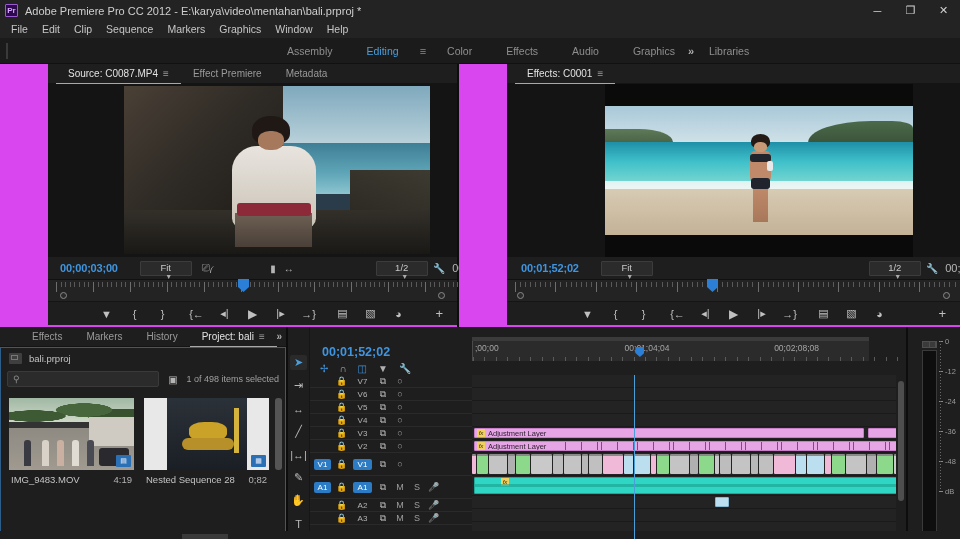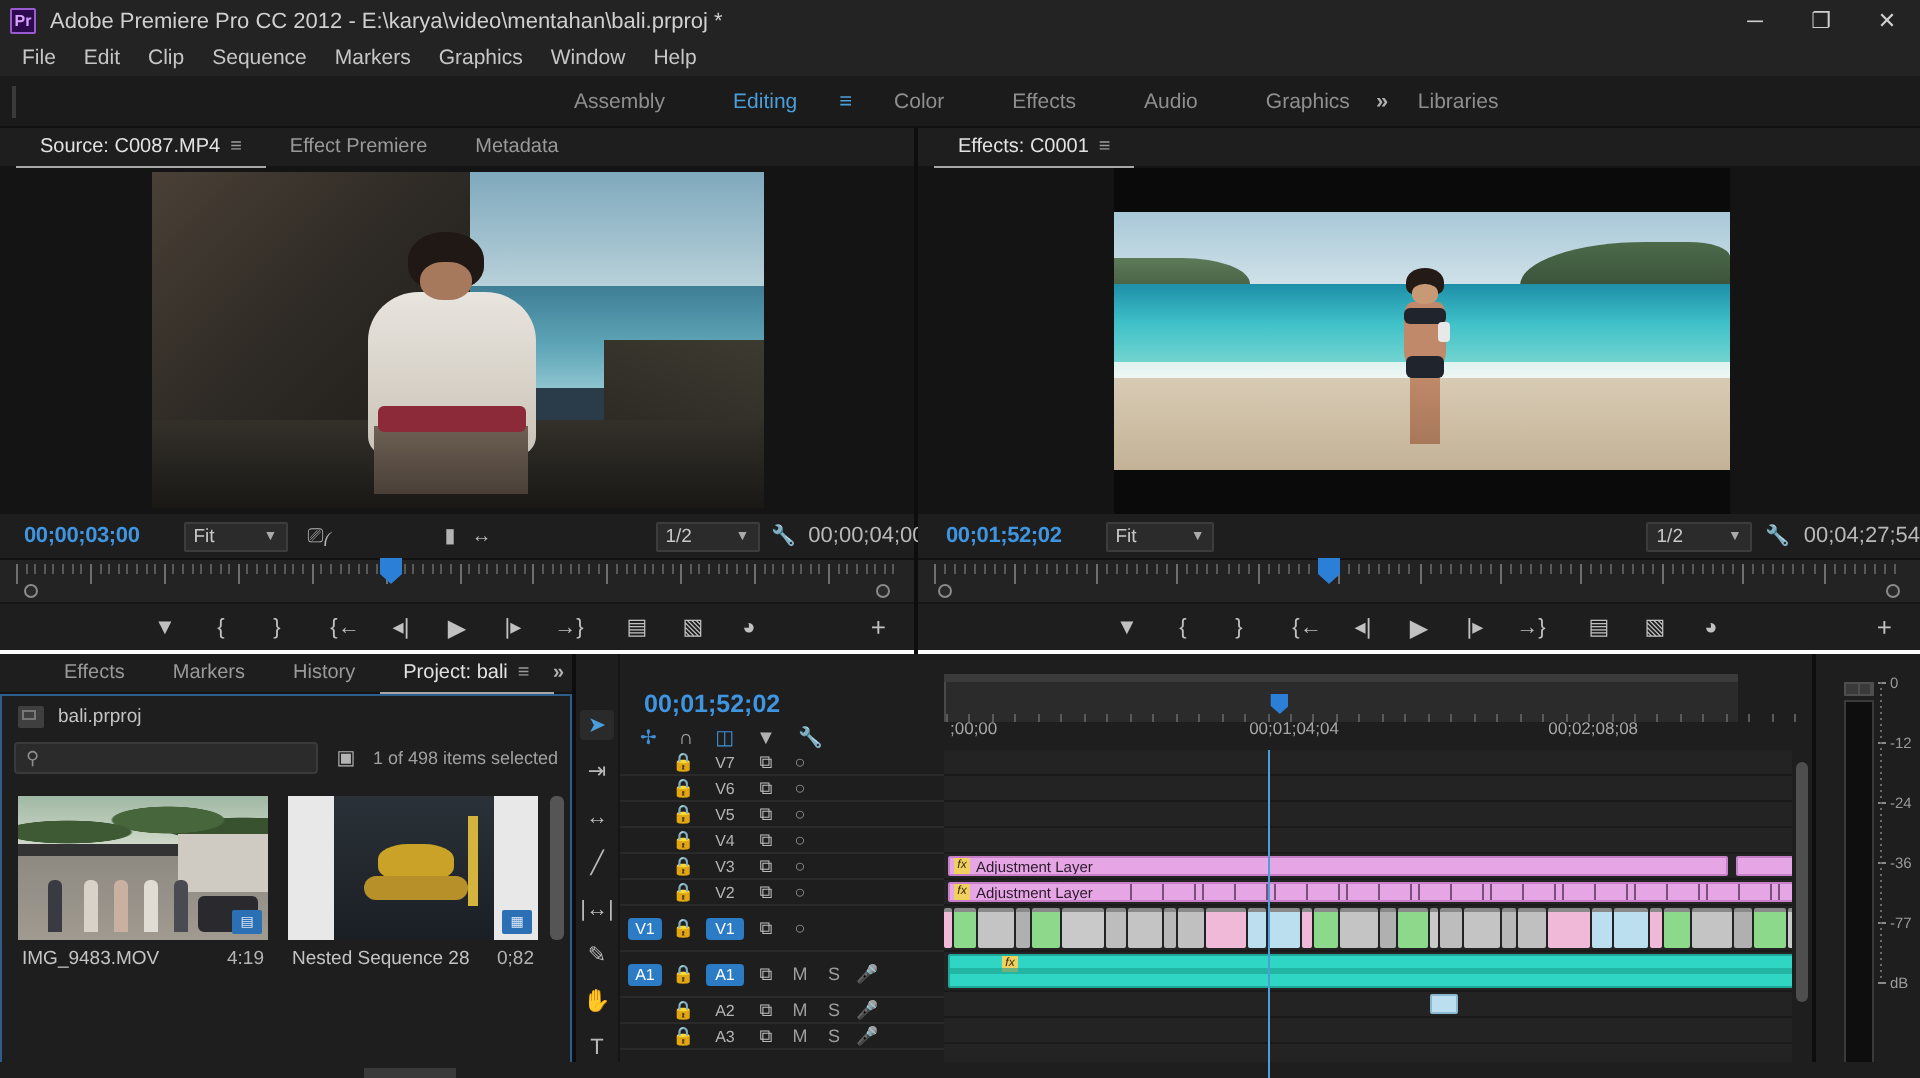--- a/index.html
+++ b/index.html
@@ -51,21 +51,21 @@
   .ptab {
     font-size: 10px; color: #9a9a9a; padding: 0 12px; height: 20px; line-height: 20px;
     position: relative; white-space: nowrap;
   }
   .ptab.active { color: #e2e2e2; border-bottom: 1px solid #a8a8a8; }
   .ptab .hmb { color: #9a9a9a; margin-left: 5px; font-size: 10px; }
   .ptab.closable::before { content: "\00d7"; margin-right: 6px; color: #8a8a8a; }
 
   
   .monitors { display: flex; height: 263px; }
-  .monitor { background: #ffffff; position: relative; }
+  .monitor { background: #d946ef; position: relative; padding-left: 48px; }
   .mon-source { width: 459px; border-right: 2px solid #0d0d0d; }
   .mon-program { width: 501px; }
   .mon-view { background: #141414; position: relative; overflow: hidden; }
   .mon-src-view { height: 173px; }
   .mon-prg-view { height: 173px; }
 
   .vid-frame { position: absolute; overflow: hidden; }
 
   
   .src-img { left: 76px; top: 2px; width: 306px; height: 168px; background: #2a3b4a; }
@@ -137,21 +137,21 @@
   .scrub-dot {
     position: absolute; bottom: 2px; width: 7px; height: 7px; border: 1px solid #8a8a8a;
     border-radius: 50%; background: #2a2a2a;
   }
   .mon-tcbar { height: 22px; background: #1e1e1e; display: flex; align-items: center; position: relative; }
   .tc { color: #3f95e0; font-size: 11px; font-weight: bold; letter-spacing: -0.2px; }
   .tc-right { color: #b8b8b8; font-size: 11px; }
   .sel {
     background: #2b2b2b; border: 1px solid #3c3c3c; height: 15px; font-size: 9.5px;
     color: #c8c8c8; display: flex; align-items: center; padding: 0 4px; border-radius: 1px;
-    min-width: 52px; justify-content: space-between;
+    min-width: 52px; justify-content: space-between; flex-direction: column;
   }
   .sel .cv { font-size: 7px; color: #aaa; margin-left: 6px; }
   .btn-sm {
     width: 15px; height: 15px; display:flex; align-items:center; justify-content:center;
     color:#b4b4b4; font-size:10px;
   }
   .mon-trans {
     height: 24px; background: #1e1e1e; display: flex; align-items: center;
     justify-content: center; gap: 14px; position: relative; border-top:1px solid #151515;
   }
@@ -219,21 +219,21 @@
   .tl-main { flex: 1; display:flex; flex-direction: column; }
   .tl-head { height: 48px; position: relative; }
   .tl-tc { position: absolute; left: 12px; top: 18px; color: #3f95e0; font-size: 12.5px; font-weight: bold; }
   .tl-icons { position: absolute; left: 10px; top: 36px; display: flex; gap: 11px; align-items:center; }
   .tl-ico { color: #b0b0b0; font-size: 10px; }
   .tl-ico.blue { color: #3f8fd6; }
   .tl-ruler {
     position: absolute; left: 162px; right: 37px; top: 14px; height: 20px;
     background: #2b2b2b; border-left: 1px solid #4a4a4a;
   }
-  .tl-ruler-lbl { position: absolute; top: 18px; font-size: 8.5px; color: #a6a6a6; white-space: nowrap; }
+  .tl-ruler-lbl { position: absolute; top: 2px; font-size: 8.5px; color: #a6a6a6; white-space: nowrap; }
   .tl-rtick { position: absolute; bottom: 0; width: 1px; height: 4px; background: #5a5a5a; }
   .tl-workbar { position:absolute; left:162px; right:37px; top:10px; height:4px; background:#3b3b3b; }
   .tl-body { flex: 1; display: flex; position: relative; overflow: hidden; }
   .track-headers { width: 162px; background: #1e1e1e; }
   .th-row { height: 13px; display: flex; align-items: center; border-bottom: 1px solid #2a2a2a;
             padding-left: 4px; gap: 5px; }
   .th-row.tall { height: 23px; }
   .th-sel {
     width: 17px; height: 11px; display:flex; align-items:center; justify-content:center;
     font-size: 8px; color: #9a9a9a; border-radius: 2px;
@@ -974,21 +974,21 @@
     </div>
     <div class="meter-scale" id="meter-scale">
         <div class="ms-lbl" style="top: -4px;">0</div>
         <div class="ms-tk" style="top: 0px;"></div>
         <div class="ms-lbl" style="top: 26px;">-12</div>
         <div class="ms-tk" style="top: 30px;"></div>
         <div class="ms-lbl" style="top: 56px;">-24</div>
         <div class="ms-tk" style="top: 60px;"></div>
         <div class="ms-lbl" style="top: 86px;">-36</div>
         <div class="ms-tk" style="top: 90px;"></div>
-        <div class="ms-lbl" style="top: 116px;">-77</div>
+        <div class="ms-lbl" style="top: 116px;">-48</div>
         <div class="ms-tk" style="top: 120px;"></div>
         <div class="ms-lbl" style="top: 146px;">dB</div>
         <div class="ms-tk" style="top: 150px;"></div>
         <div class="ms-dot" style="top: 0px;"></div>
         <div class="ms-dot" style="top: 3px;"></div>
         <div class="ms-dot" style="top: 6px;"></div>
         <div class="ms-dot" style="top: 9px;"></div>
         <div class="ms-dot" style="top: 12px;"></div>
         <div class="ms-dot" style="top: 15px;"></div>
         <div class="ms-dot" style="top: 18px;"></div>

